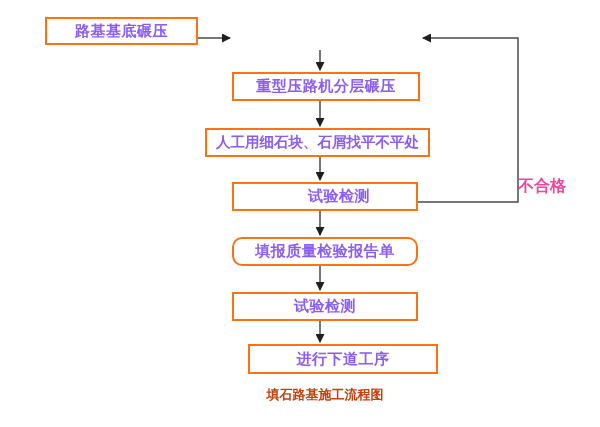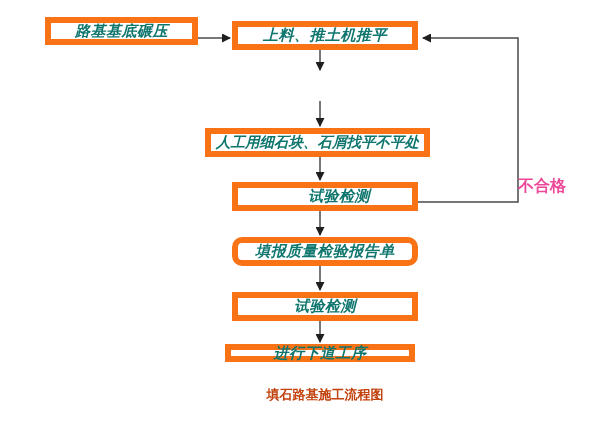--- a/index.html
+++ b/index.html
@@ -11,40 +11,39 @@
   .page {
     position: relative;
     width: 600px;
     height: 427px;
     background: #ffffff;
     overflow: hidden;
   }
   .node {
     position: absolute;
     box-sizing: border-box;
-    border: 6px solid #f97316;
+    border: 2px solid #f97316;
     background: #ffffff;
     display: flex;
     align-items: center;
     justify-content: center;
     font-size: 15px;
     font-weight: 600;
-    color: #0f766e;
+    color: #8b5cf6;
     white-space: nowrap;
     letter-spacing: 0.5px;
-    font-style: italic;
   }
   .node-a { left: 45px;  top: 17px;  width: 153px; height: 28px; }
   .node-b { left: 232px; top: 21px;  width: 186px; height: 29px; }
   .node-c { left: 232px; top: 72px;  width: 188px; height: 29px; }
   .node-d { left: 205px; top: 128px; width: 225px; height: 29px; font-size: 14.5px; letter-spacing: 0; }
   .node-e { left: 232px; top: 182px; width: 186px; height: 29px; padding-left: 28px; }
   .node-f { left: 232px; top: 237px; width: 186px; height: 29px; border-radius: 10px; }
   .node-g { left: 232px; top: 292px; width: 186px; height: 29px; }
-  .node-h { left: 225px; top: 344px; width: 190px; height: 18px; }
+  .node-h { left: 248px; top: 344px; width: 190px; height: 30px; }
   .connectors {
     position: absolute;
     left: 0;
     top: 0;
     width: 600px;
     height: 427px;
     pointer-events: none;
   }
   .feedback-label {
     position: absolute;
@@ -83,22 +82,22 @@
     <path d="M320,101 V126" fill="none" stroke="#4a4a4a" stroke-width="1.5" marker-end="url(#arrow)"></path>
     <path d="M320,157 V180" fill="none" stroke="#4a4a4a" stroke-width="1.5" marker-end="url(#arrow)"></path>
     <path d="M320,211 V235" fill="none" stroke="#4a4a4a" stroke-width="1.5" marker-end="url(#arrow)"></path>
     <path d="M320,266 V290" fill="none" stroke="#4a4a4a" stroke-width="1.5" marker-end="url(#arrow)"></path>
     <path d="M320,321 V342" fill="none" stroke="#4a4a4a" stroke-width="1.5" marker-end="url(#arrow)"></path>
     <path d="M418,202 H518 V38 H423" fill="none" stroke="#4a4a4a" stroke-width="1.5" marker-end="url(#arrow)"></path>
   </svg>
 
   <div class="node node-a">路基基底碾压</div>
 
-  <div class="node node-b">上料、推土机推平</div>
 
+  <div class="node node-c">重型压路机分层碾压</div>
 
   <div class="node node-d">人工用细石块、石屑找平不平处</div>
 
   <div class="node node-e">试验检测</div>
 
   <div class="node node-f">填报质量检验报告单</div>
 
   <div class="node node-g">试验检测</div>
 
   <div class="node node-h">进行下道工序</div>

